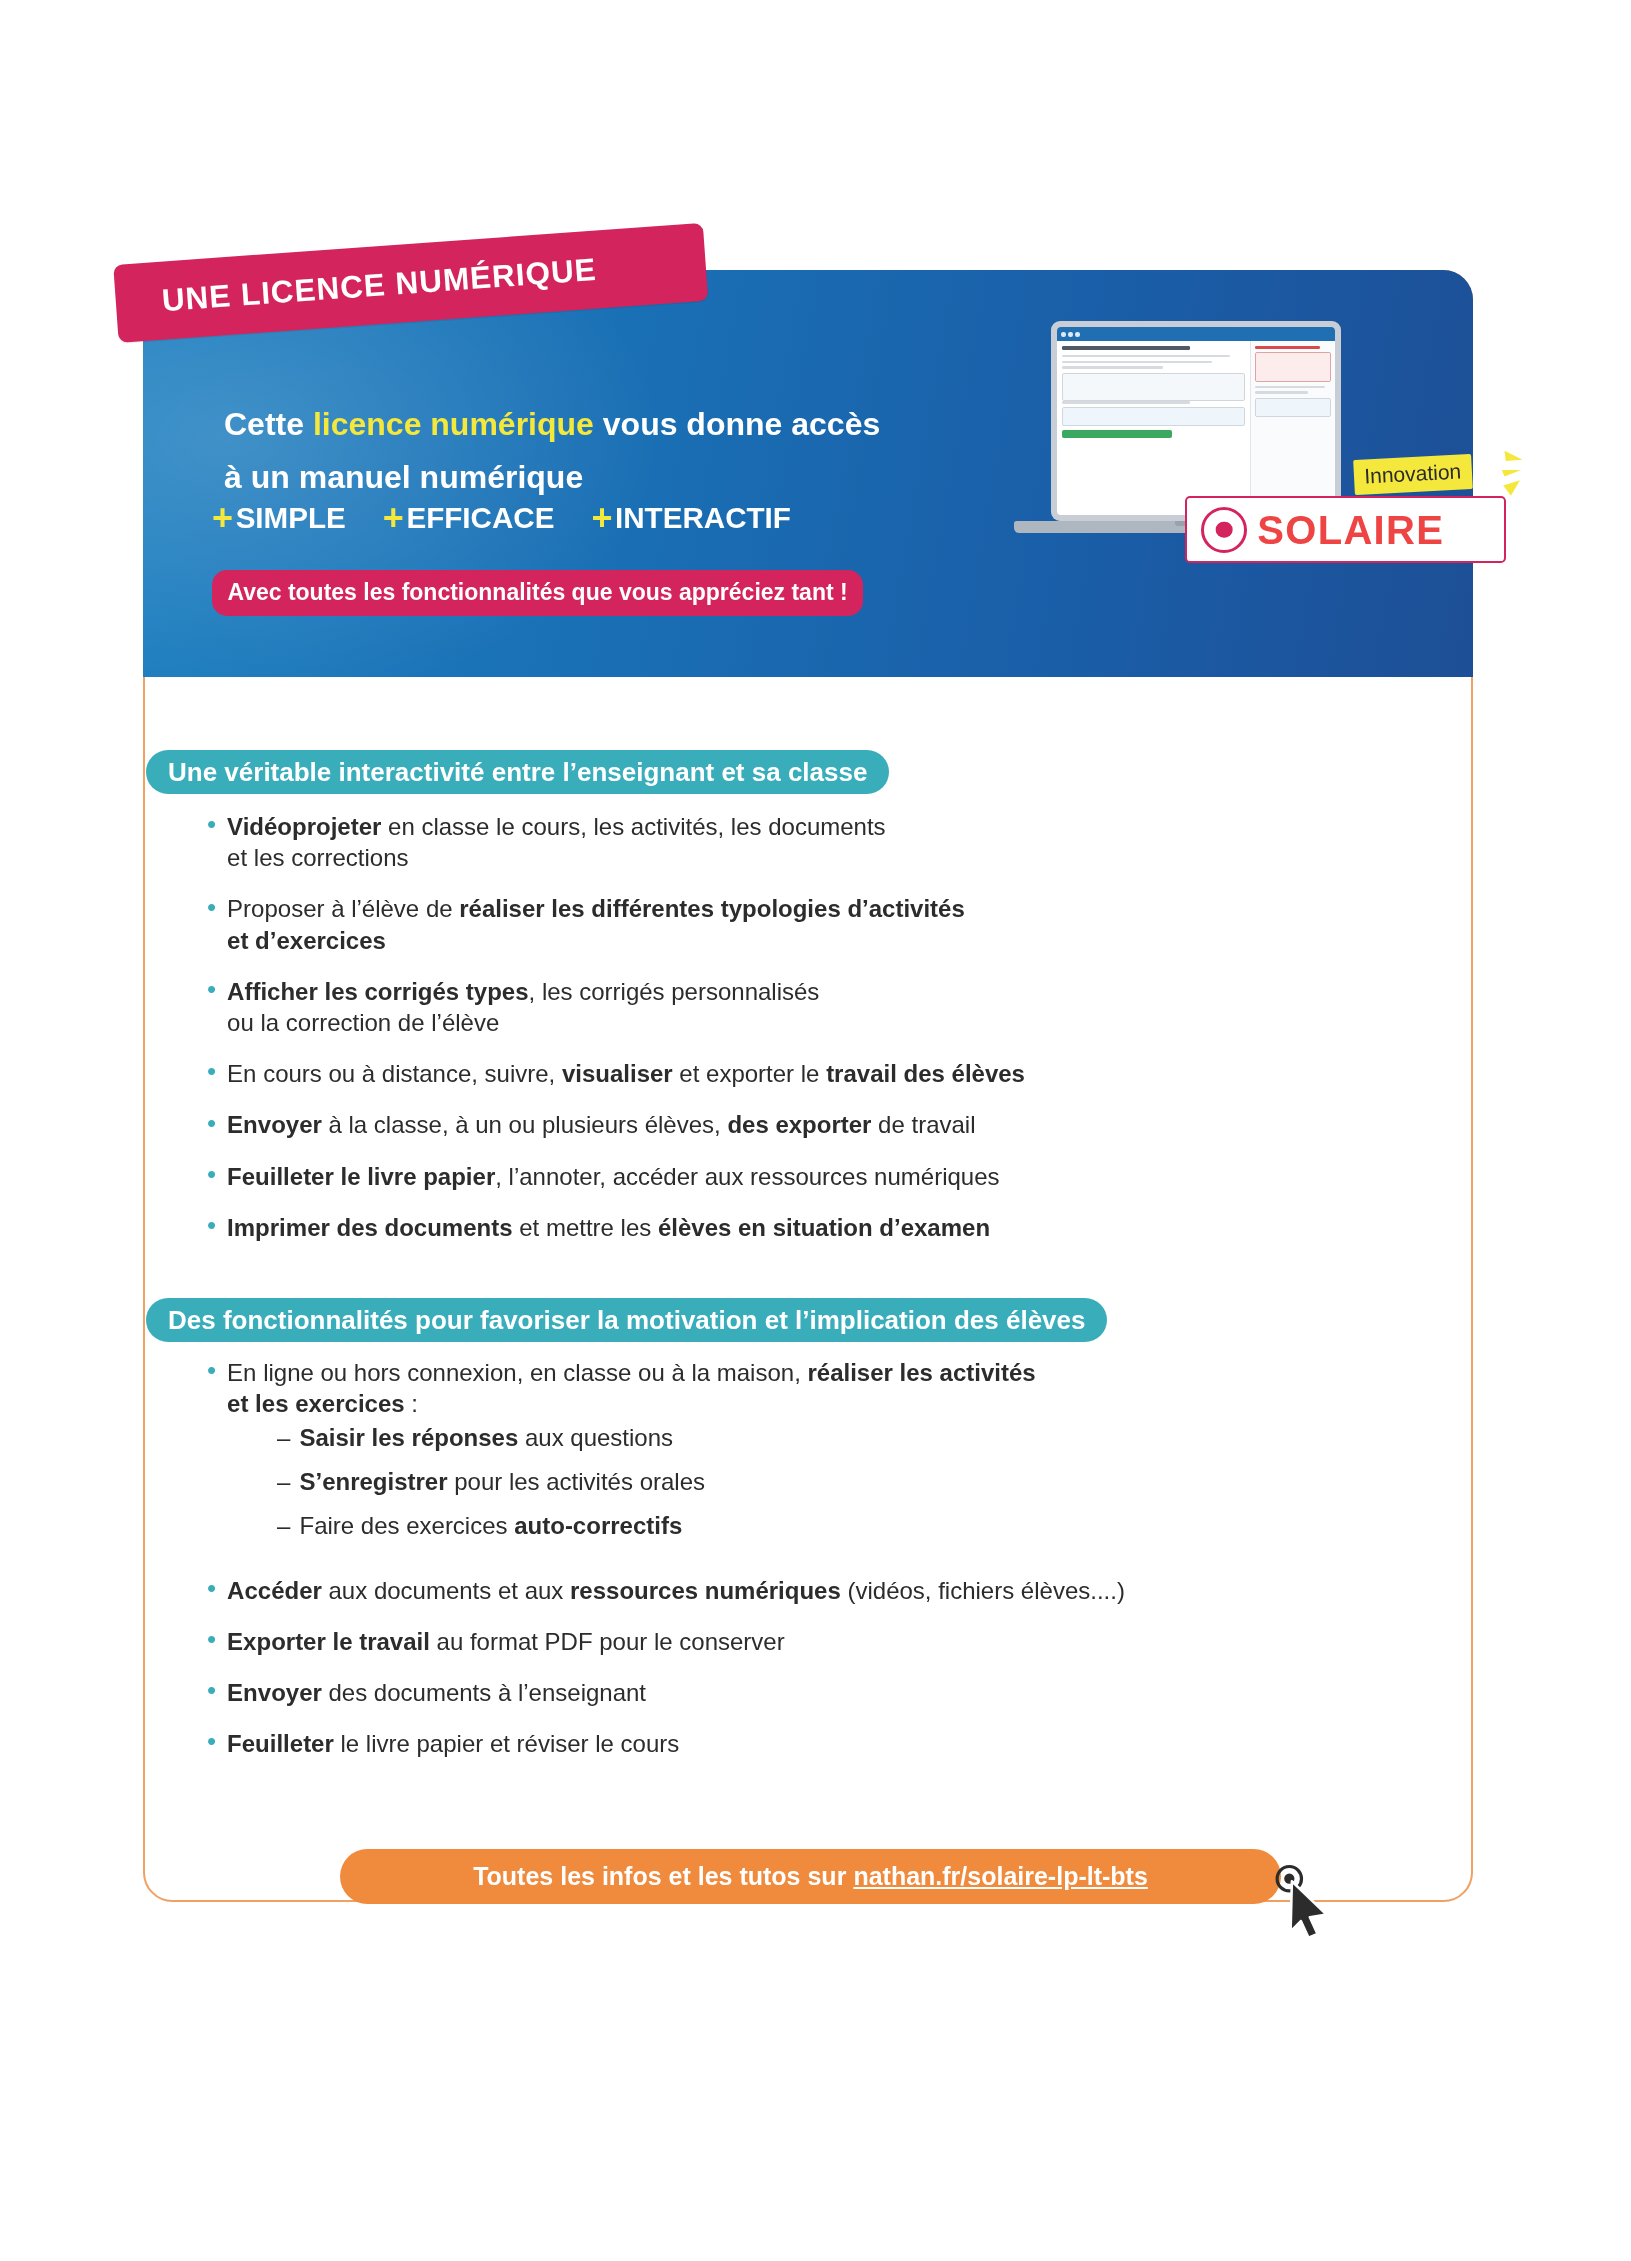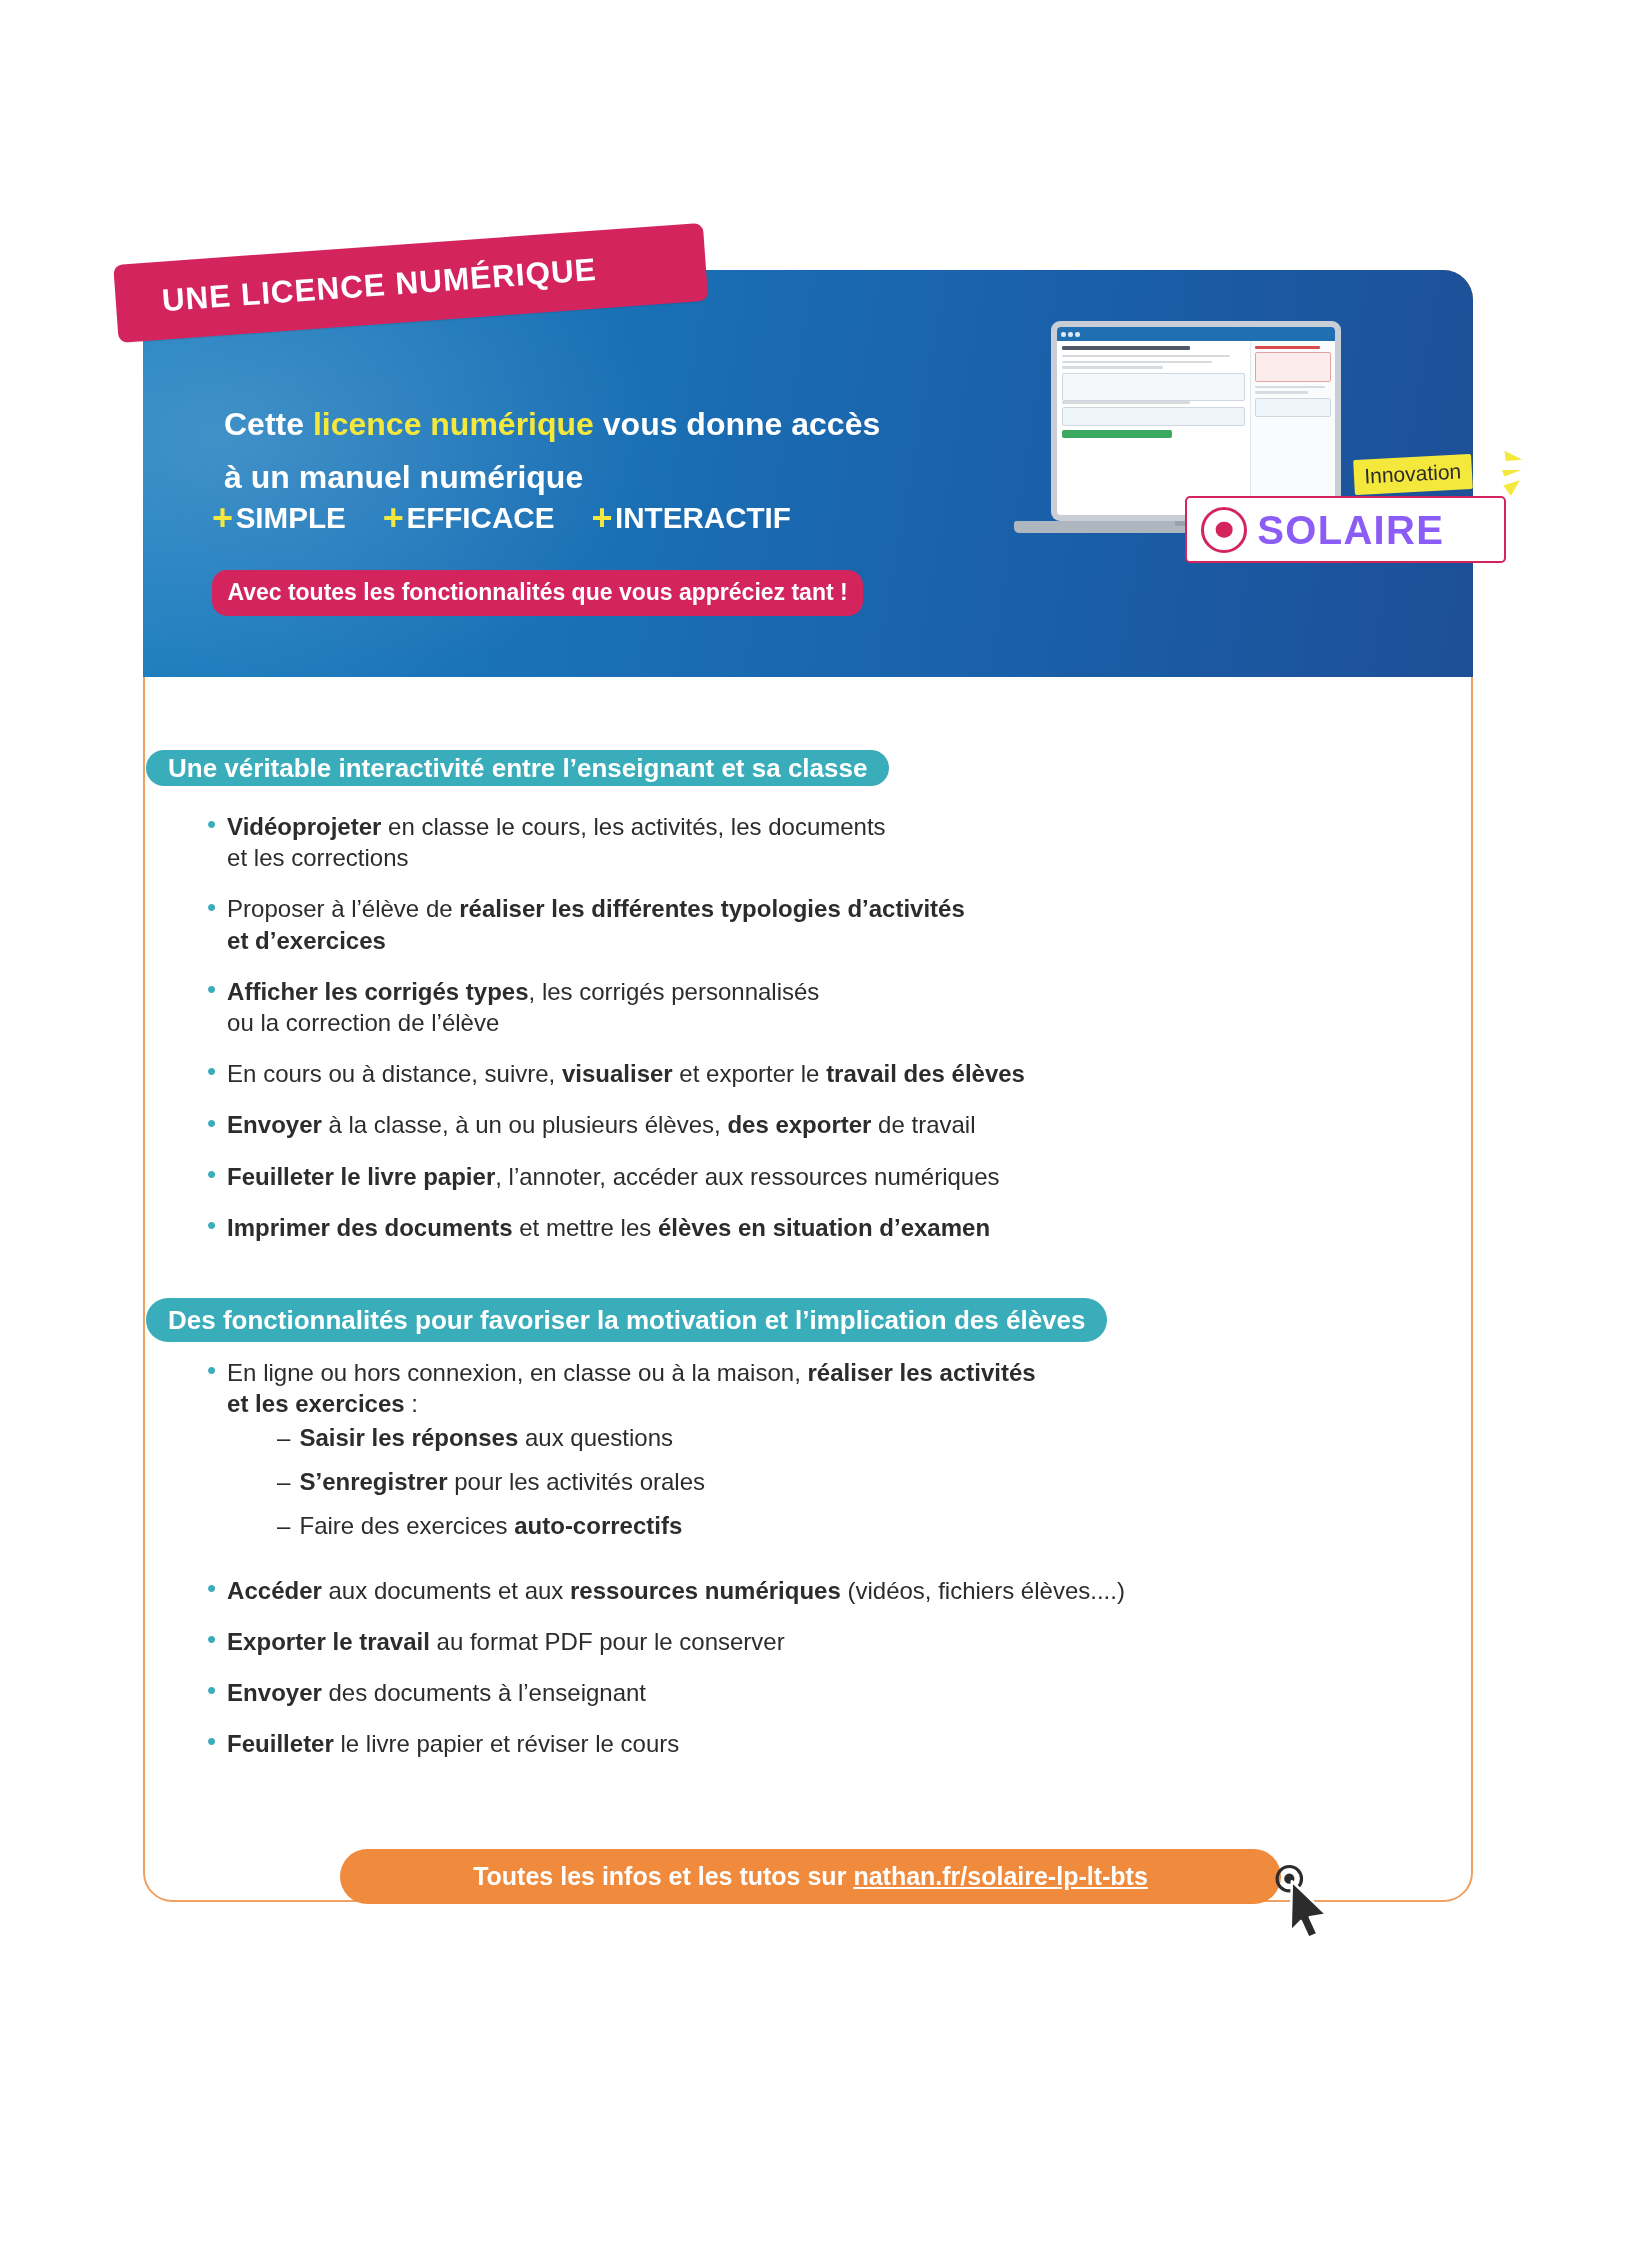--- a/index.html
+++ b/index.html
@@ -237,21 +237,21 @@
   .solaire-mark:after {
     content: "";
     position: absolute;
     left: 50%; top: 50%;
     transform: translate(-50%,-50%);
     width: 16.7px; height: 16.7px;
     background: #d4245e;
     border-radius: 50%;
   }
   .solaire-word {
-    color: #8b5cf6;
+    color: #ef4444;
     font-size: 40px;
     font-weight: bold;
     letter-spacing: 1.3px;
     line-height: 1;
   }
   .innovation {
     position: absolute;
     left: 1354px;
     top: 457px;
     background: #f5e83c;
@@ -278,21 +278,21 @@
     border-radius: 28px;
     display: flex;
     align-items: center;
     padding: 0 22px;
     box-sizing: border-box;
     white-space: nowrap;
   }
   #banner1 {
     left: 146px;
     top: 750px;
-    height: 36px;
+    height: 44px;
     font-size: 26px;
   }
   #banner2 {
     left: 146px;
     top: 1298px;
     height: 44px;
     font-size: 26px;
   }
 
   

